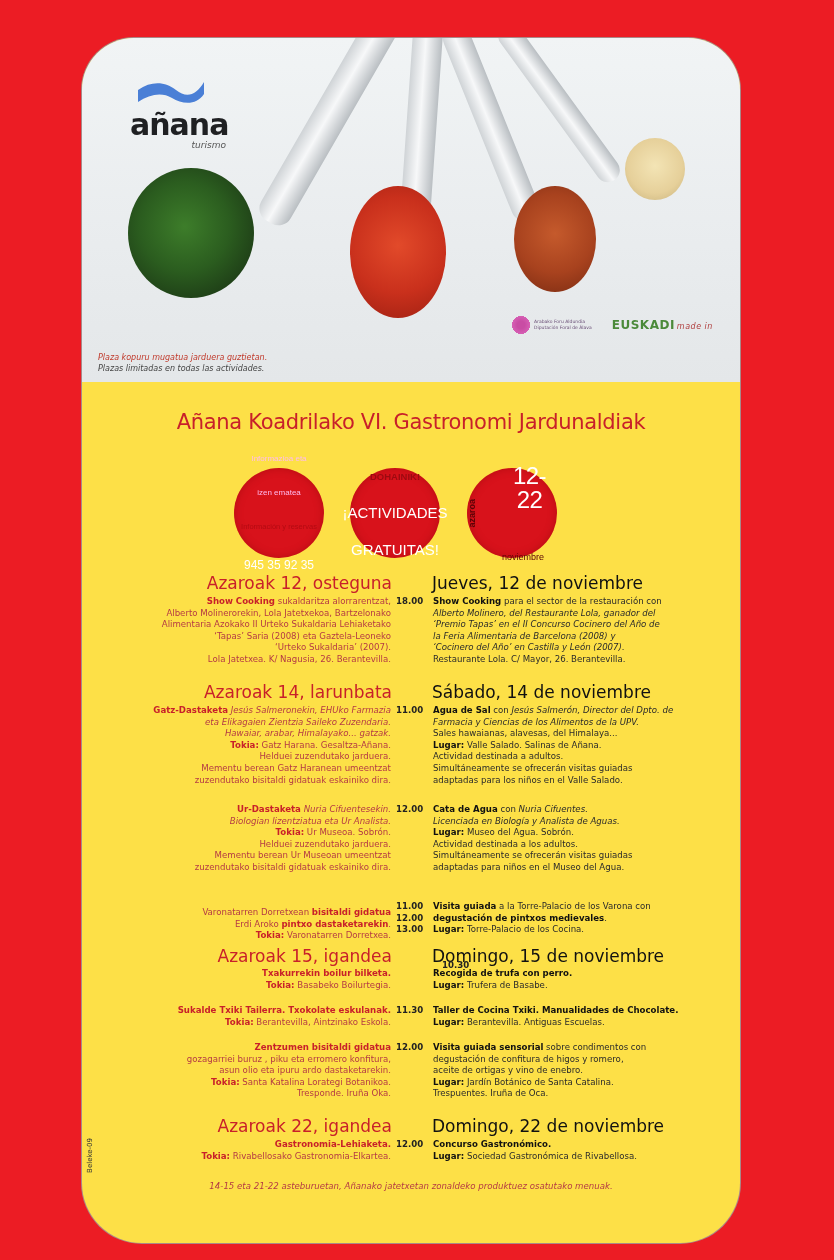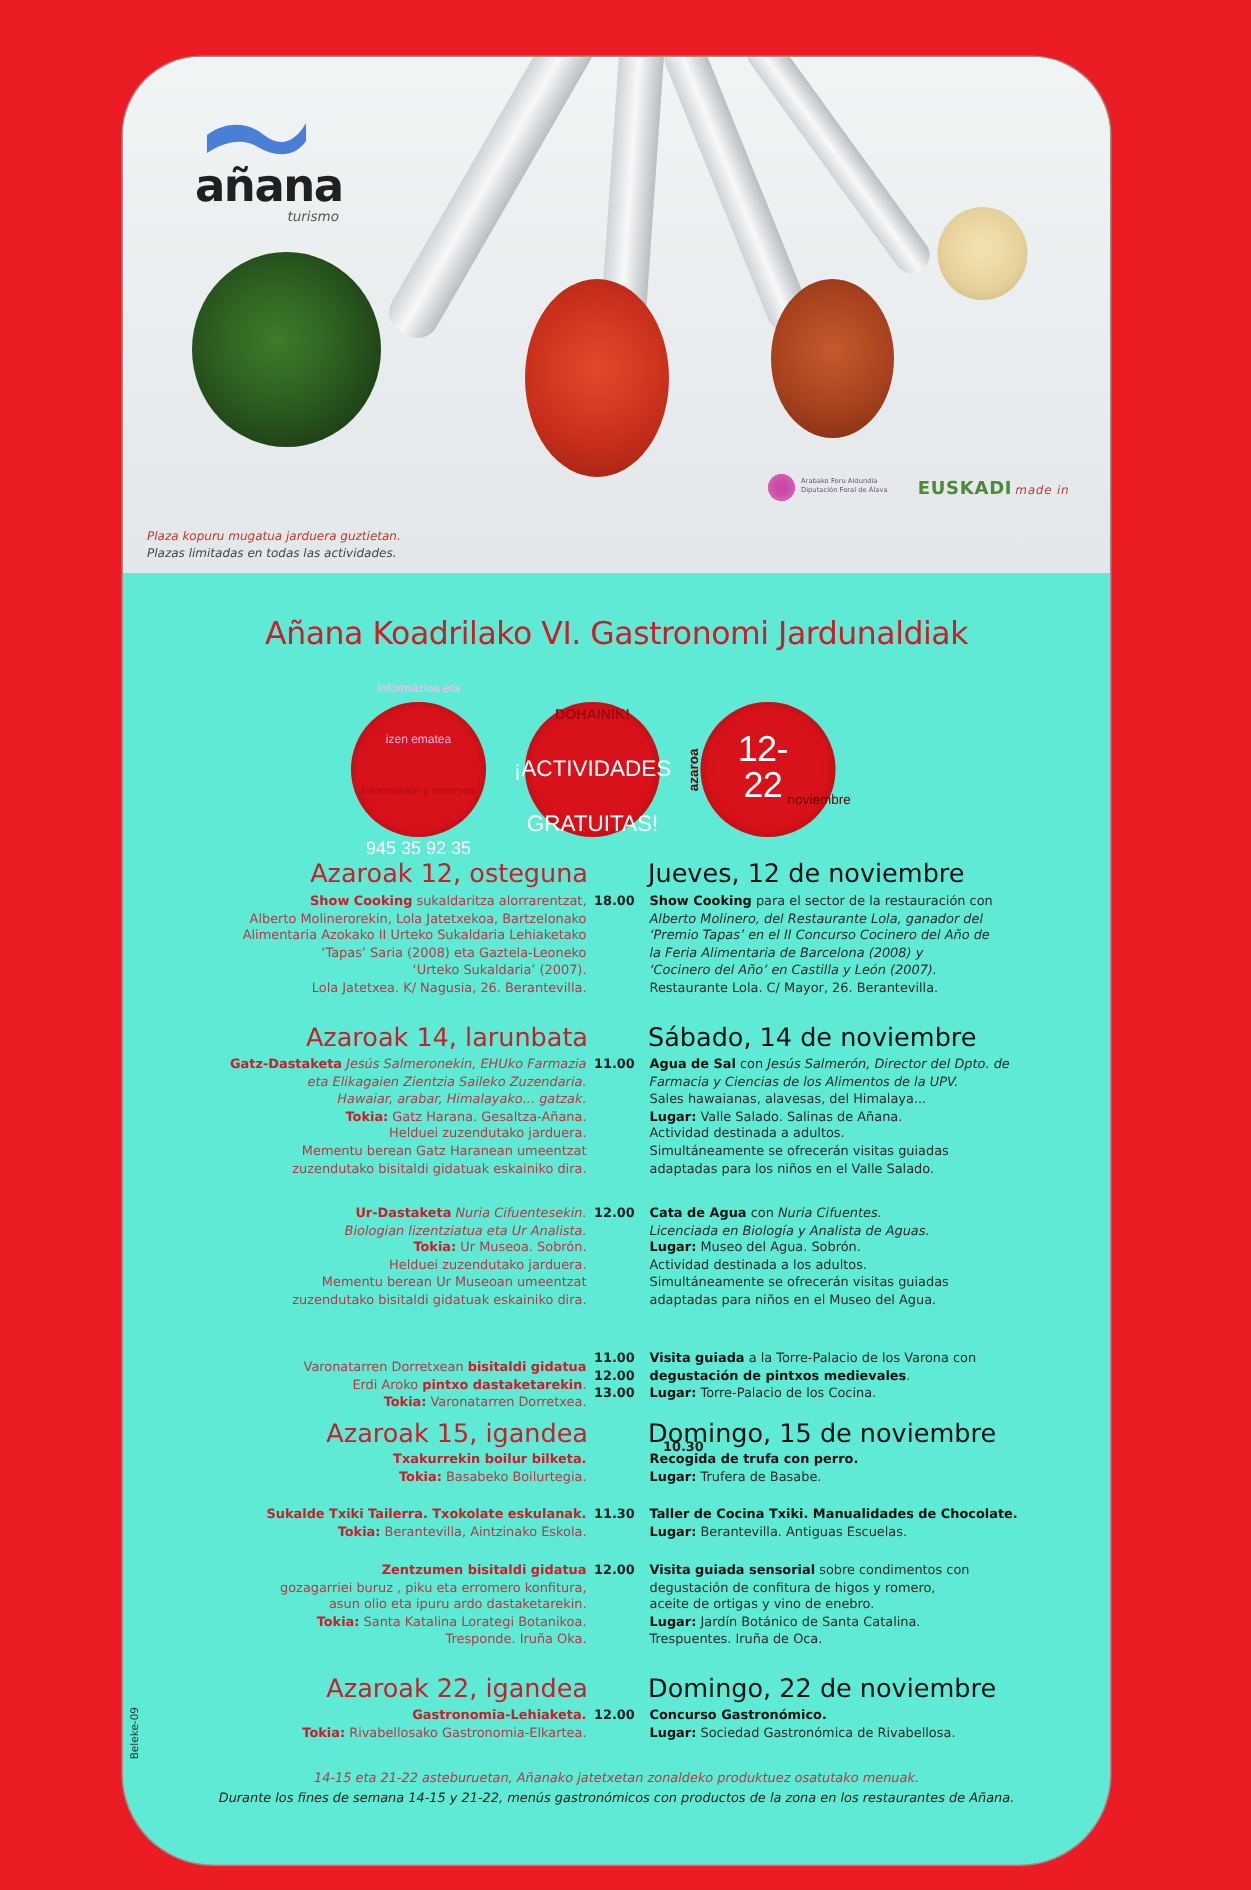--- a/index.html
+++ b/index.html
@@ -1,17 +1,17 @@
 <!DOCTYPE html>
 <html><head>
 <meta charset="utf-8">
 <style>
   html, body { margin:0; padding:0; }
   body { width:834px; height:1260px; background:#ec1c24; position:relative; overflow:hidden; font-family:"DejaVu Sans", sans-serif; }
-  .card { position:absolute; left:82px; top:38px; width:658px; height:1205px; background:#5eead4; border-radius:52px 52px 60px 60px; overflow:hidden; box-shadow:0 0 0 1px #a88; }
+  .card { position:absolute; left:82px; top:38px; width:658px; height:1205px; background:#fde047; border-radius:52px 52px 60px 60px; overflow:hidden; box-shadow:0 0 0 1px #a88; }
   
   .photo { position:absolute; left:0; top:0; width:658px; height:344px; background:linear-gradient(180deg,#f1f4f5 0%, #e9ecee 60%, #e4e7e9 100%); overflow:hidden; }
   .handle { position:absolute; background:linear-gradient(90deg,#cfd3d6,#f7f8f9 45%,#b9bec2); border-radius:14px; transform-origin:center; }
   .spoon { position:absolute; border-radius:50%; }
   .logo { position:absolute; left:48px; top:40px; width:110px; }
   .logo .wave { width:70px; height:28px; margin-left:6px; }
   .logo .brand { font-family:"DejaVu Sans", sans-serif; font-weight:bold; font-size:30px; color:#1f2022; letter-spacing:-1px; line-height:1; }
   .logo .sub { font-family:"DejaVu Sans", sans-serif; font-style:italic; font-size:9px; color:#555; text-align:right; margin-right:14px; }
   .limit-note { position:absolute; left:16px; top:314px; font-family:"DejaVu Sans", sans-serif; font-style:italic; font-size:8px; line-height:11px; color:#444; }
   .limit-note .eu { color:#c0392b; }
@@ -30,21 +30,21 @@
   .c1 { left:152px; top:430px; }
   .c2 { left:268px; top:430px; }
   .c3 { left:385px; top:430px; }
   .c1 .s { font-size:8px; line-height:10px; color:#fbe; }
   .c1 .s.dim { color:#b40a12; font-size:7.5px; }
   .c1 .ph { font-size:12px; margin-top:2px; }
   .c2 .dk { font-size:9.5px; color:#9c0a10; font-weight:bold; }
   .c2 .w { font-size:15px; line-height:13px; color:#fff; }
   .c3 { flex-direction:row; }
   .c3 .vert { writing-mode:vertical-rl; transform:rotate(180deg); font-size:9px; color:#5a0306; font-weight:bold; margin-right:1px; }
-  .c3 .stack { display:flex; flex-direction:row; align-items:flex-start; }
+  .c3 .stack { display:flex; flex-direction:column; align-items:flex-start; }
   .c3 .big { font-size:24px; line-height:24px; color:#fff; letter-spacing:-0.5px; }
   .c3 .nov { font-size:9px; color:#5a0306;margin-top:40px; }
 
   
   .day-head { position:absolute; font-size:17px; line-height:20px; white-space:nowrap; }
   .day-head.eu { color:#c8202a; text-align:right; right:348px; }
   .day-head.es { color:#111; left:350px; }
   .block { position:absolute; font-size:8.6px; line-height:11.6px; }
   .block.eu { right:349px; width:320px; text-align:right; color:#b43a44; }
   .block.es { left:351px; width:300px; text-align:left; color:#2a2a2a; }
@@ -255,14 +255,13 @@
         <span class="line"><span class="b">Lugar:</span><span> Sociedad Gastronómica de Rivabellosa.</span></span>
       </div>
       <div class="times" style="top: 1101px;">
         <span class="line">12.00</span>
       </div>
     </div>
 
   <div class="credit">Beleke-09</div>
 
   <div class="footer-eu">14-15 eta 21-22 asteburuetan, Añanako jatetxetan zonaldeko produktuez osatutako menuak.</div>
-  <div class="footer-es">Durante los fines de semana 14-15 y 21-22, menús gastronómicos con productos de la zona en los restaurantes de Añana.</div>
 </div>
 
 </body></html>

